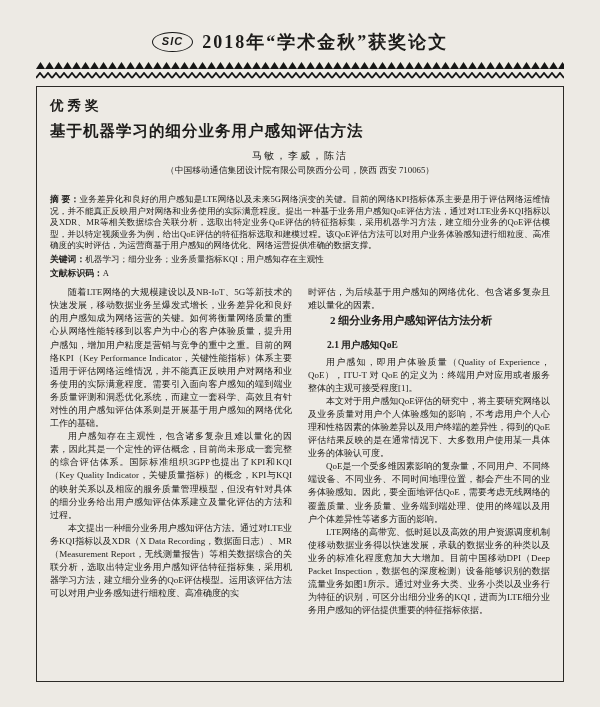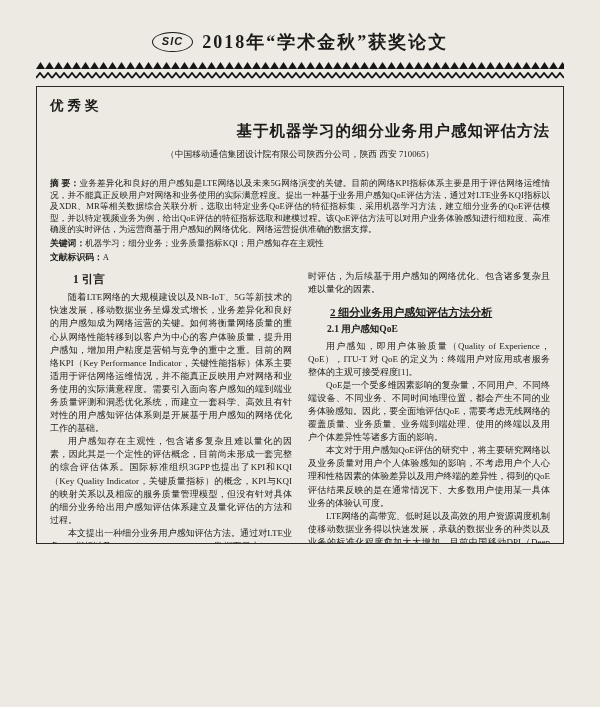--- a/index.html
+++ b/index.html
@@ -19,40 +19,40 @@
     font-family:"Liberation Sans","DejaVu Sans",sans-serif;
     font-style:italic; font-weight:bold; font-size:11px; line-height:1;
     padding:3px 9px 4px; letter-spacing:1px;
   }
   .header-title { font-size:18px; font-weight:bold; letter-spacing:2px; }
   .zigzag { display:block; width:100%; }
 
   
   .paper-box {
     border:1.3px solid #2c2a27; margin-top:7px;
-    padding:8px 13px 10px; height:458px; overflow:hidden;
+    padding:8px 13px 10px; height:596px; overflow:hidden;
   }
   .award { font-size:13.5px; font-weight:bold; letter-spacing:4px; margin:2px 0 6px; }
-  .title { text-align:right; font-size:15.5px; font-weight:bold; letter-spacing:1px; margin-bottom:7px; }
+  .title { text-align:left; font-size:15.5px; font-weight:bold; letter-spacing:1px; margin-bottom:7px; }
   .authors { text-align:center; font-size:10px; letter-spacing:2px; margin-bottom:2px; }
   .affiliation { text-align:center; font-size:8.8px; margin-bottom:17px; }
 
   .meta { font-size:8.6px; line-height:11.6px; text-align:justify; }
   .meta p { margin-bottom:2px; }
   .meta b { font-size:8.8px;margin-top:27px; }
   .abstract-block { margin-bottom:4px; }
 
   
   .columns { display:flex; gap:16px; margin-top:7px; }
   .col { width:50%; font-size:9px; line-height:13.1px; text-align:justify; }
   .col p { text-indent:2em; }
   .col p.noindent { text-indent:0; }
   .h1 { font-size:11.5px; font-weight:bold; margin:3px 0 5px; text-indent:0; }
-  .h2 { font-size:11px; font-weight:bold; margin:10px 0 4px; text-indent:0;text-decoration:underline; }
-  .h3 { font-size:9.5px; font-weight:bold; margin:4px 0 3px; text-indent:0; }
+  .h2 { font-size:11px; font-weight:bold; margin:2px 0 4px; text-indent:0; }
+  .h3 { font-size:9.5px; font-weight:bold; margin:12px 0 3px; text-indent:0; }
 </style>
 </head>
 <body>
 
 <div class="page">
 
   <div class="header">
     <span class="logo">SIC</span>
     <span class="header-title">2018年“学术金秋”获奖论文</span>
   </div>
@@ -72,42 +72,42 @@
       </pattern>
     </defs>
     <rect width="100%" height="7" fill="url(#zz2)"></rect>
   </svg>
 
   <div class="paper-box">
 
     <div class="award">优秀奖</div>
 
     <div class="title">基于机器学习的细分业务用户感知评估方法</div>
+    <div class="authors">马敏，李威，陈洁</div>
     <div class="affiliation">（中国移动通信集团设计院有限公司陕西分公司，陕西 西安 710065）</div>
 
     <div class="meta">
       <p class="abstract-block"><b>摘  要：</b><span>业务差异化和良好的用户感知是LTE网络以及未来5G网络演变的关键。目前的网络KPI指标体系主要是用于评估网络运维情况，并不能真正反映用户对网络和业务使用的实际满意程度。提出一种基于业务用户感知QoE评估方法，通过对LTE业务KQI指标以及XDR、MR等相关数据综合关联分析，选取出特定业务QoE评估的特征指标集，采用机器学习方法，建立细分业务的QoE评估模型，并以特定视频业务为例，给出QoE评估的特征指标选取和建模过程。该QoE评估方法可以对用户业务体验感知进行细粒度、高准确度的实时评估，为运营商基于用户感知的网络优化、网络运营提供准确的数据支撑。</span></p>
       <p><b>关键词：</b><span>机器学习；细分业务；业务质量指标KQI；用户感知存在主观性</span></p>
       <p><b>文献标识码：</b><span>A</span></p>
     </div>
 
     <div class="columns">
 
       <div class="col">
-        <p class="h1">1  引言</p>
         <p>随着LTE网络的大规模建设以及NB-IoT、5G等新技术的快速发展，移动数据业务呈爆发式增长，业务差异化和良好的用户感知成为网络运营的关键。如何将衡量网络质量的重心从网络性能转移到以客户为中心的客户体验质量，提升用户感知，增加用户粘度是营销与竞争的重中之重。目前的网络KPI（Key Performance Indicator，关键性能指标）体系主要适用于评估网络运维情况，并不能真正反映用户对网络和业务使用的实际满意程度。需要引入面向客户感知的端到端业务质量评测和洞悉优化系统，而建立一套科学、高效且有针对性的用户感知评估体系则是开展基于用户感知的网络优化工作的基础。</p>
         <p>用户感知存在主观性，包含诸多复杂且难以量化的因素，因此其是一个定性的评估概念，目前尚未形成一套完整的综合评估体系。国际标准组织3GPP也提出了KPI和KQI（Key Quality Indicator，关键质量指标）的概念，KPI与KQI的映射关系以及相应的服务质量管理模型，但没有针对具体的细分业务给出用户感知评估体系建立及量化评估的方法和过程。</p>
         <p>本文提出一种细分业务用户感知评估方法。通过对LTE业务KQI指标以及XDR（X Data Recording，数据面日志）、MR（Measurement Report，无线测量报告）等相关数据综合的关联分析，选取出特定业务用户感知评估特征指标集，采用机器学习方法，建立细分业务的QoE评估模型。运用该评估方法可以对用户业务感知进行细粒度、高准确度的实</p>
       </div>
 
       <div class="col">
         <p class="noindent">时评估，为后续基于用户感知的网络优化、包含诸多复杂且难以量化的因素。</p>
         <p class="h2">2  细分业务用户感知评估方法分析</p>
         <p class="h3">2.1 用户感知QoE</p>
         <p>用户感知，即用户体验质量（Quality of Experience，QoE），ITU-T 对 QoE 的定义为：终端用户对应用或者服务整体的主观可接受程度[1]。</p>
+        <p>本文对于用户感知QoE评估的研究中，将主要研究网络以及业务质量对用户个人体验感知的影响，不考虑用户个人心理和性格因素的体验差异以及用户终端的差异性，得到的QoE评估结果反映的是在通常情况下、大多数用户使用某一具体业务的体验认可度。</p>
         <p>QoE是一个受多维因素影响的复杂量，不同用户、不同终端设备、不同业务、不同时间地理位置，都会产生不同的业务体验感知。因此，要全面地评估QoE，需要考虑无线网络的覆盖质量、业务质量、业务端到端处理、使用的终端以及用户个体差异性等诸多方面的影响。</p>
-        <p>本文对于用户感知QoE评估的研究中，将主要研究网络以及业务质量对用户个人体验感知的影响，不考虑用户个人心理和性格因素的体验差异以及用户终端的差异性，得到的QoE评估结果反映的是在通常情况下、大多数用户使用某一具体业务的体验认可度。</p>
         <p>LTE网络的高带宽、低时延以及高效的用户资源调度机制使移动数据业务得以快速发展，承载的数据业务的种类以及业务的标准化程度愈加大大增加。目前中国移动DPI（Deep Packet Inspection，数据包的深度检测）设备能够识别的数据流量业务如图1所示。通过对业务大类、业务小类以及业务行为特征的识别，可区分出细分业务的KQI，进而为LTE细分业务用户感知的评估提供重要的特征指标依据。</p>
       </div>
 
     </div>
   </div>
 </div>
 
 </body></html>

